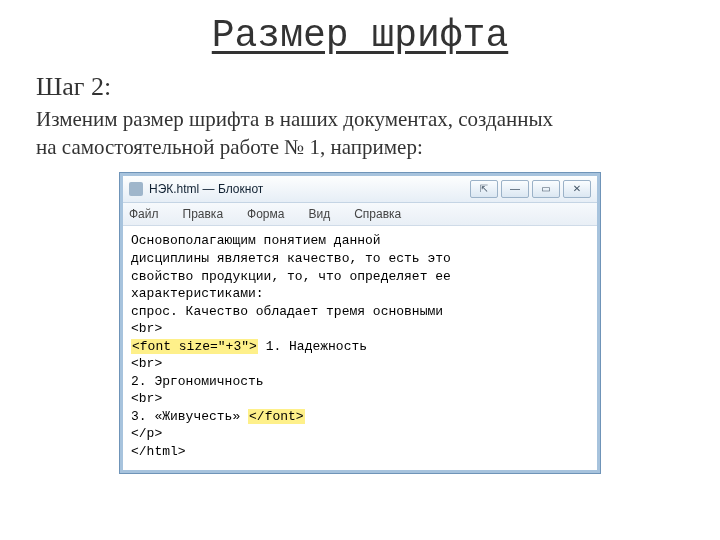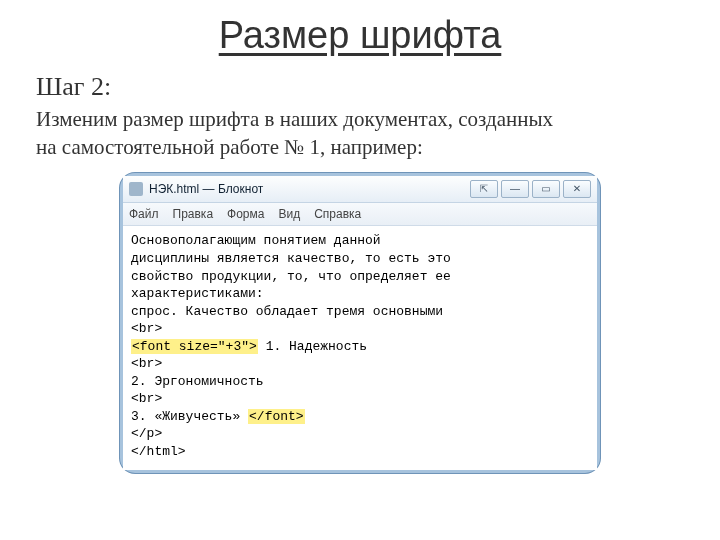--- a/index.html
+++ b/index.html
@@ -1,29 +1,29 @@
 <!DOCTYPE html>
 <html><head>
 <meta charset="utf-8">
 <style>
   html,body{margin:0;padding:0;width:720px;height:540px;background:#fff;font-family:Georgia,serif;color:#333}
   .page{padding:14px 36px 0 36px}
-  .title{font-size:38px;text-align:center;letter-spacing:0;text-decoration:underline;text-underline-offset:5px;font-family:Liberation Sans, sans-serif}
+  .title{font-size:38px;text-align:center;letter-spacing:0;text-decoration:underline;text-underline-offset:5px;font-family:Liberation Mono, monospace}
   .step{font-size:26px;margin-top:15px}
   .body{font-size:21px;line-height:1.32;margin-top:4px;max-width:520px}
   .bold{font-weight:400}
   .shot{margin:12px auto 0 auto;width:480px}
-  .win{border:3px solid #a7c3dd;border-radius:15px;background:#fff;box-shadow:0 0 0 1px #6f94b8}
+  .win{border:3px solid #a7c3dd;border-radius:0;background:#fff;box-shadow:0 0 0 1px #6f94b8}
   .titlebar{height:26px;background:linear-gradient(#fdfefe,#e6eef6);display:flex;align-items:center;padding:0 6px;border-bottom:1px solid #c4d4e4}
   .ticon{width:14px;height:14px;background:#9fb6cb;border-radius:2px;margin-right:6px}
   .tcap{font:12px Tahoma,Arial;color:#123}
   .spacer{flex:1}
   .wbtn{width:26px;height:16px;border:1px solid #9bb2c8;border-radius:2px;margin-left:3px;background:linear-gradient(#fafdff,#dbe7f2);display:flex;align-items:center;justify-content:center}
   .wico{font:10px Arial;color:#456;line-height:8px}
-  .menubar{height:22px;background:linear-gradient(#f6f9fc,#e9eff6);display:flex;align-items:center;padding:0 6px;gap:14px;border-bottom:1px solid #cfdbe8}
+  .menubar{height:22px;background:linear-gradient(#f6f9fc,#e9eff6);display:flex;align-items:center;padding:0 6px;gap:24px;border-bottom:1px solid #cfdbe8}
   .mitem{font:12px Tahoma,Arial;color:#444}
   .editor{padding:6px 20px 8px 8px;font:13px/1.35 'Courier New',monospace;color:#000;background:#fff;height:230px;overflow:hidden}
   .hl{background:#fef08a;padding:0 1px}
 </style>
 </head>
 <body>
 
 <div class="page">
   <div class="title">Размер шрифта</div>
   <div class="step">Шаг 2:</div>

